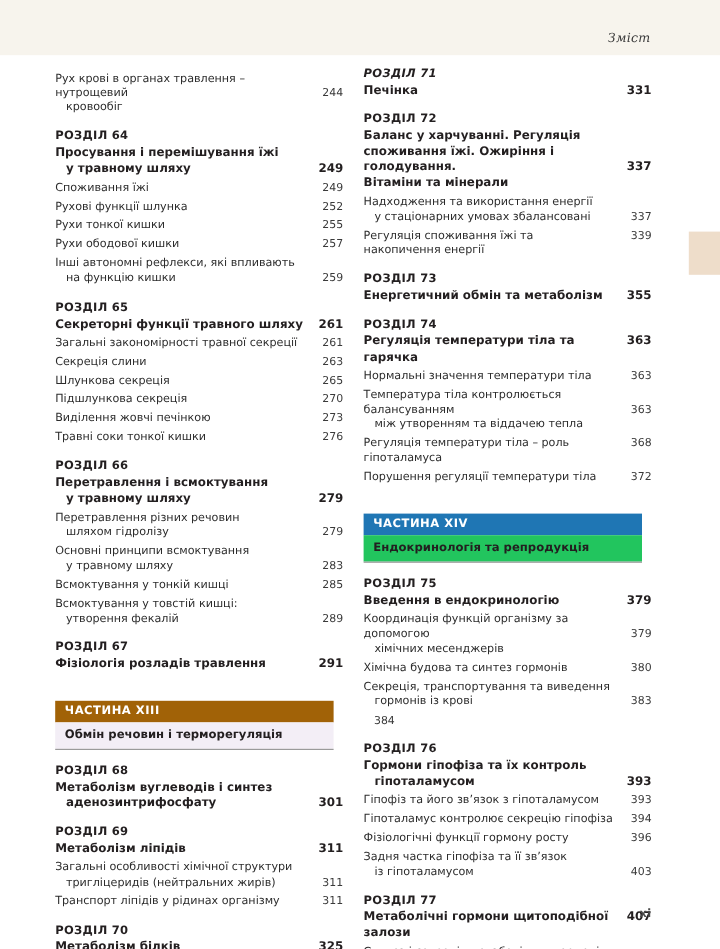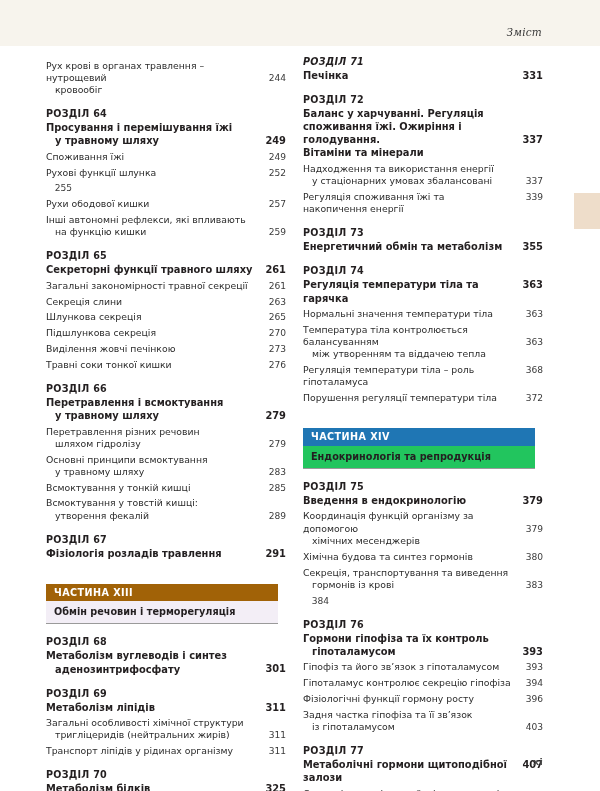--- a/index.html
+++ b/index.html
@@ -161,20 +161,23 @@
         </div>
         <div class="pg">249</div>
       </div>
       <div class="entry sub">
         <div class="txt">
           <span class="lead">Рухові функції шлунка</span>
         </div>
         <div class="pg">252</div>
       </div>
       <div class="entry sub">
+        <div class="txt">
+          <span class="lead">Рухи тонкої кишки</span>
+        </div>
         <div class="pg">255</div>
       </div>
       <div class="entry sub">
         <div class="txt">
           <span class="lead">Рухи ободової кишки</span>
         </div>
         <div class="pg">257</div>
       </div>
       <div class="entry sub">
         <div class="txt">

